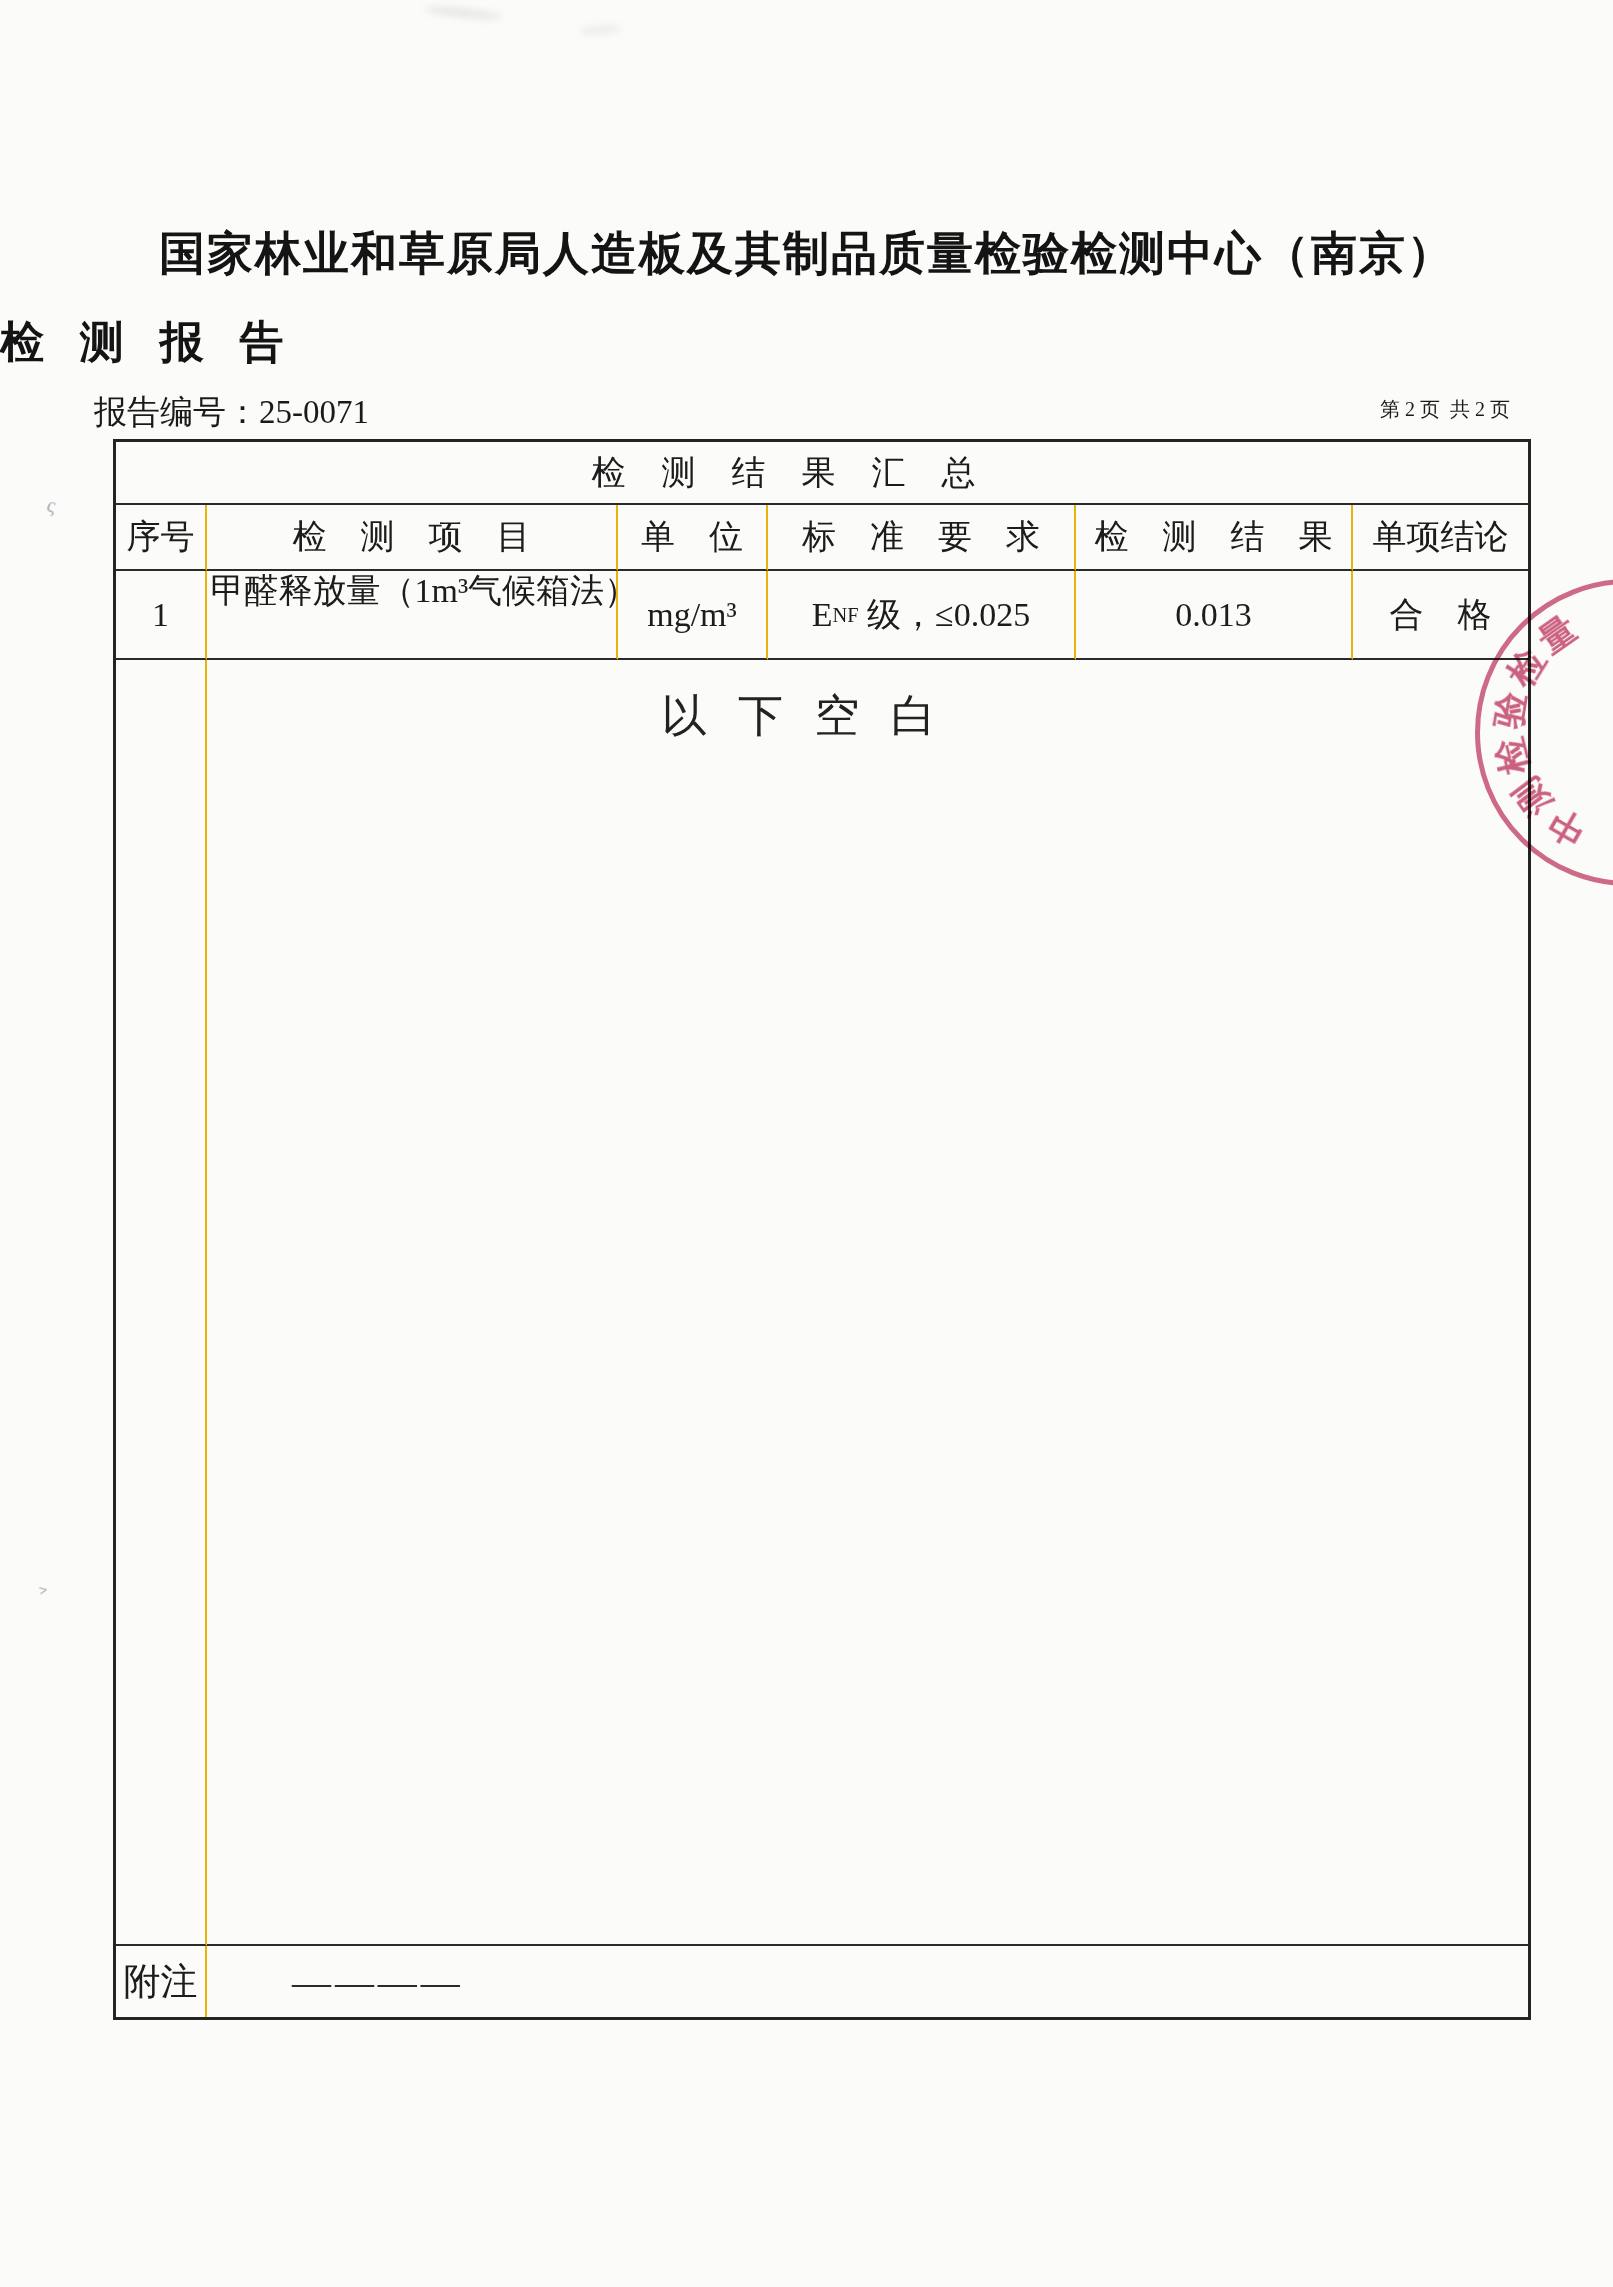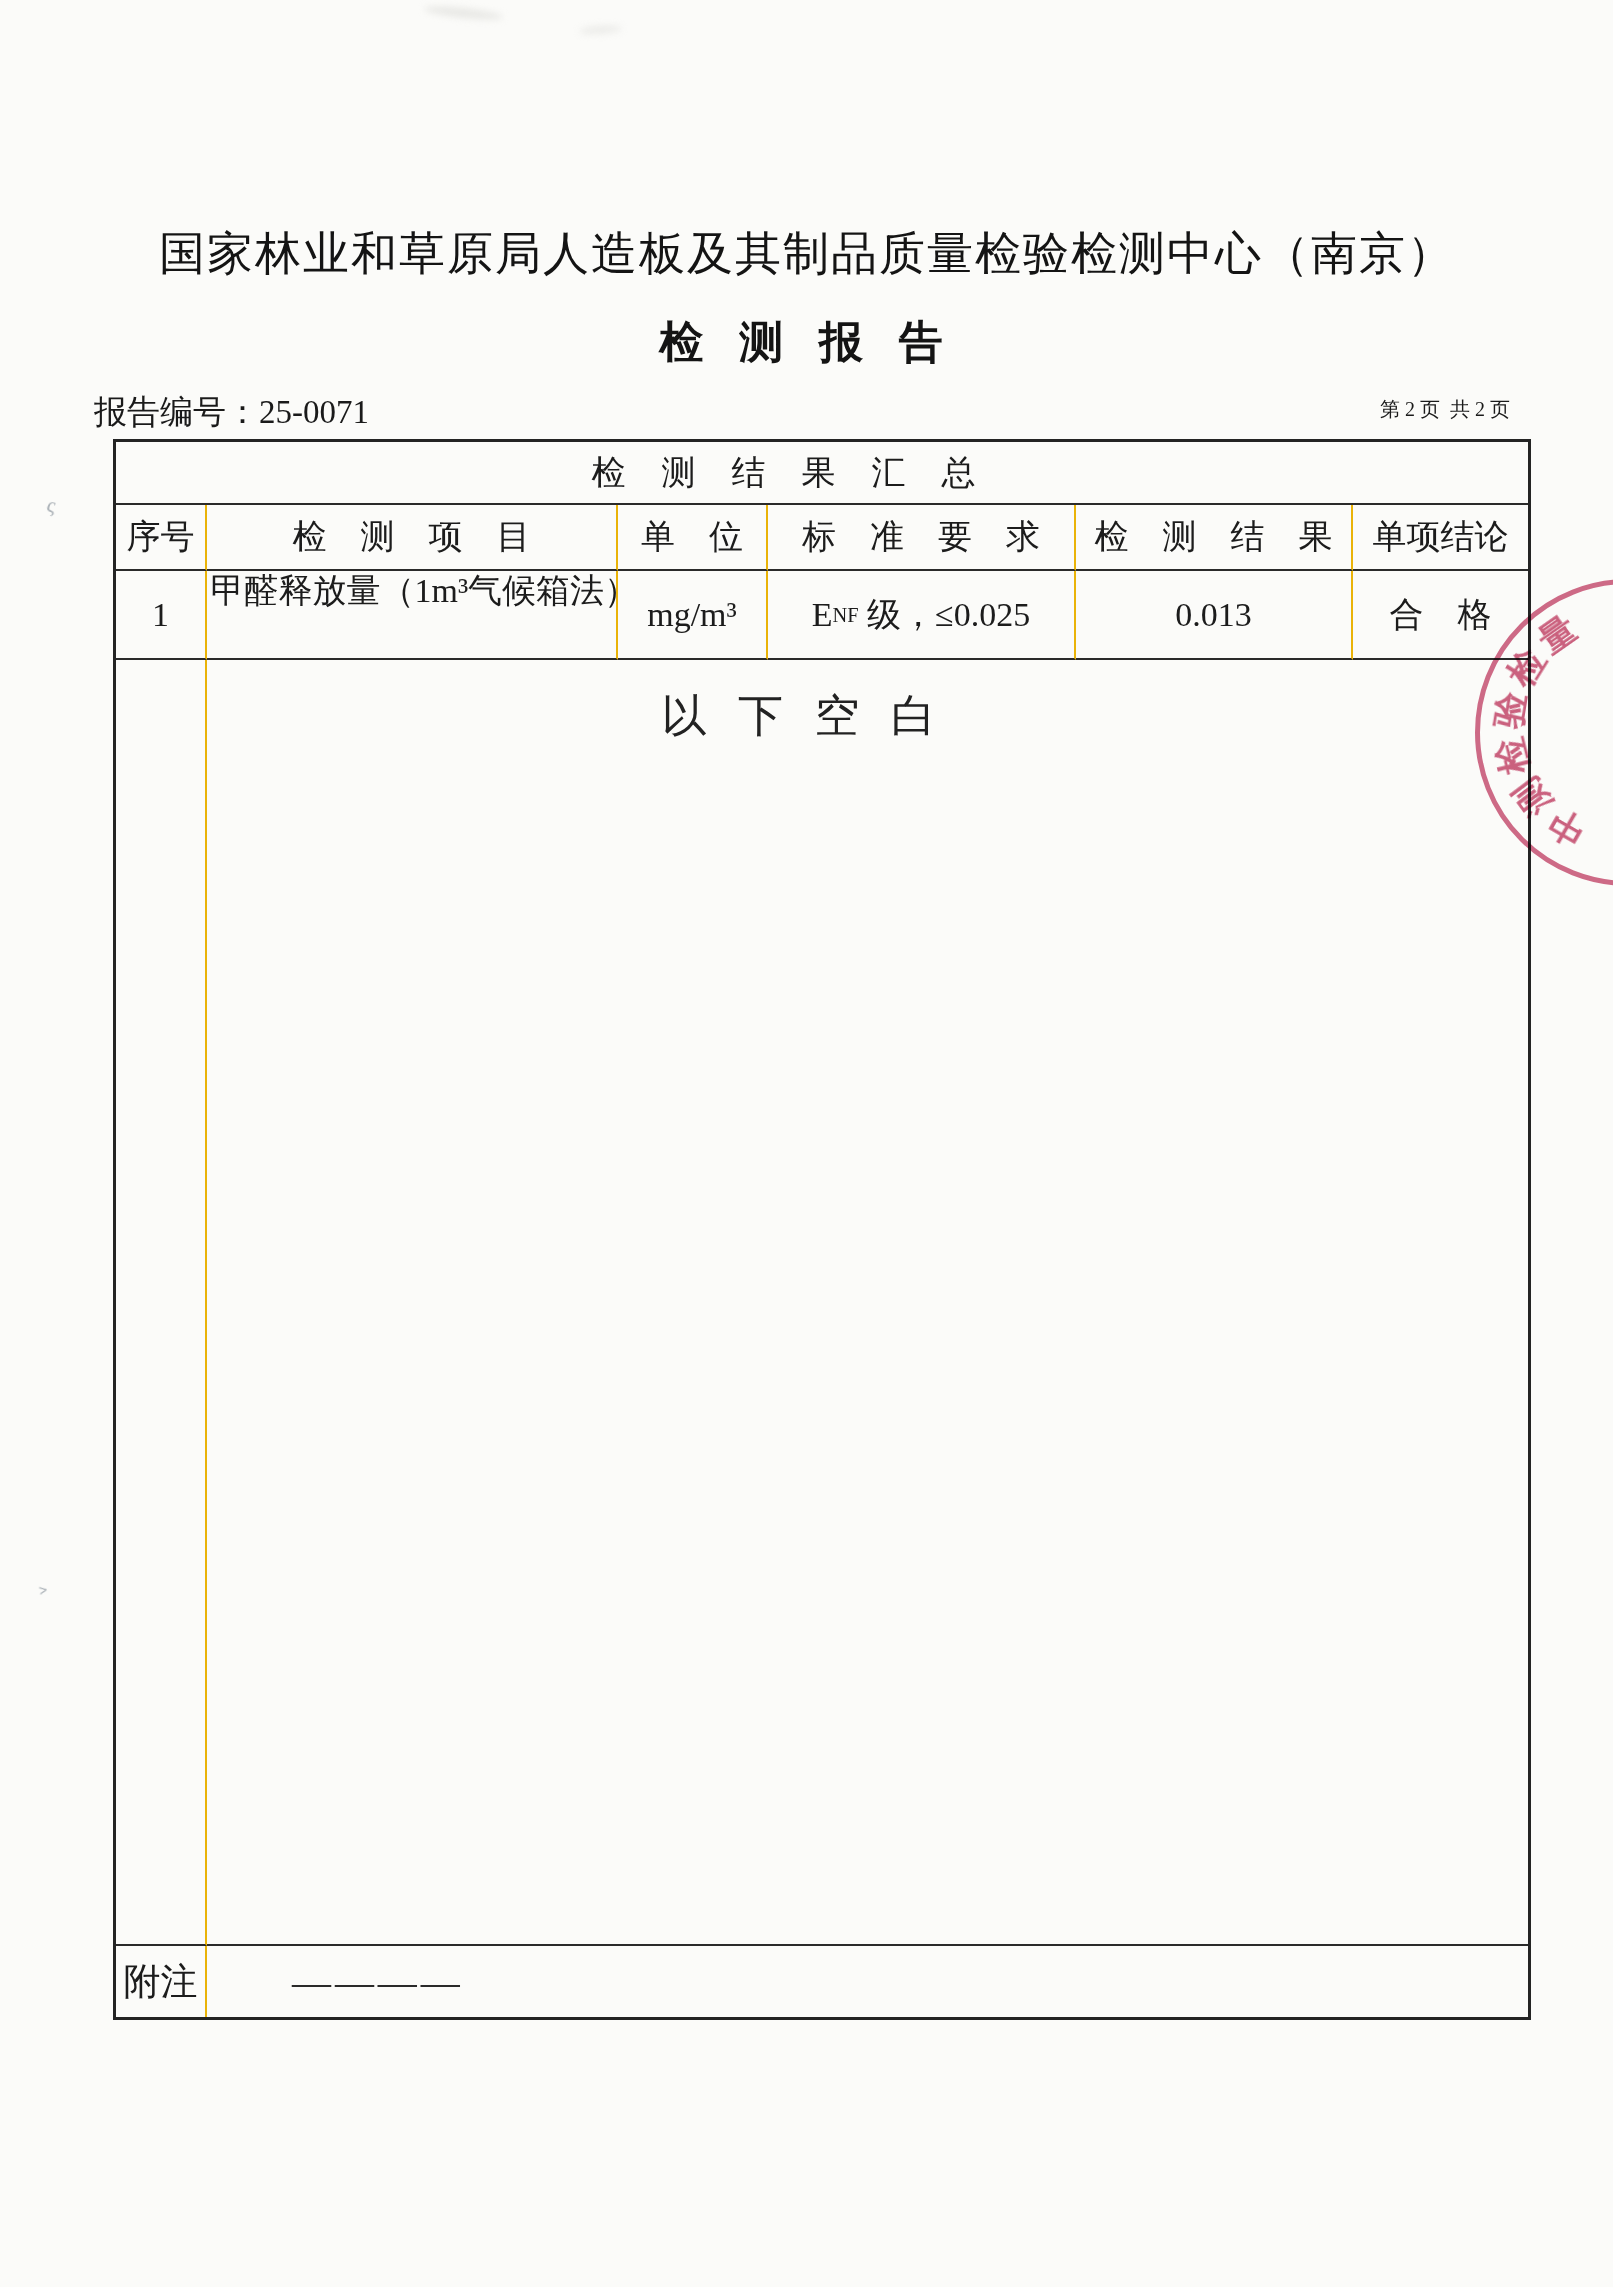--- a/index.html
+++ b/index.html
@@ -7,26 +7,25 @@
     position:relative; width:1614px; height:2287px;
     background:#fbfbf9; overflow:hidden;
     font-family:"Liberation Serif", serif;
     color:#1c1c1c;
   }
   
   .org-title {
     position:absolute; top:223px; left:0; width:100%;
     text-align:center;
     font-family:"Liberation Sans", sans-serif;
-    font-weight:400; font-size:46px; letter-spacing:2px;
+    font-weight:700; font-size:46px; letter-spacing:2px;
     color:#141414; white-space:pre;
   }
   .report-title {
     position:absolute; top:313px; left:0; width:100%;
-    text-align:center;
     font-family:"Liberation Sans", sans-serif;
     font-weight:700; font-size:44px; letter-spacing:11.8px;
     color:#141414; white-space:pre;
   }
   .report-no {
     position:absolute; top:390px; left:94px;
     font-size:33px; white-space:pre; color:#1a1a1a;
   }
   .page-info {
     position:absolute; top:396px; right:104px;

